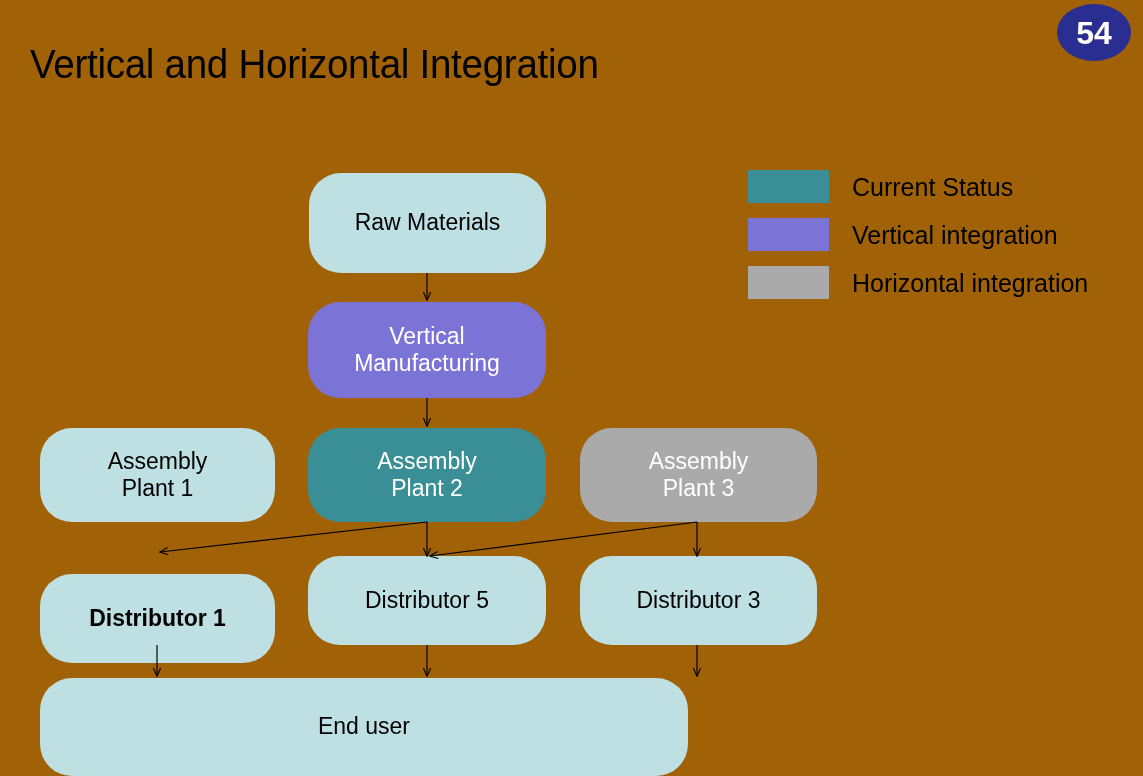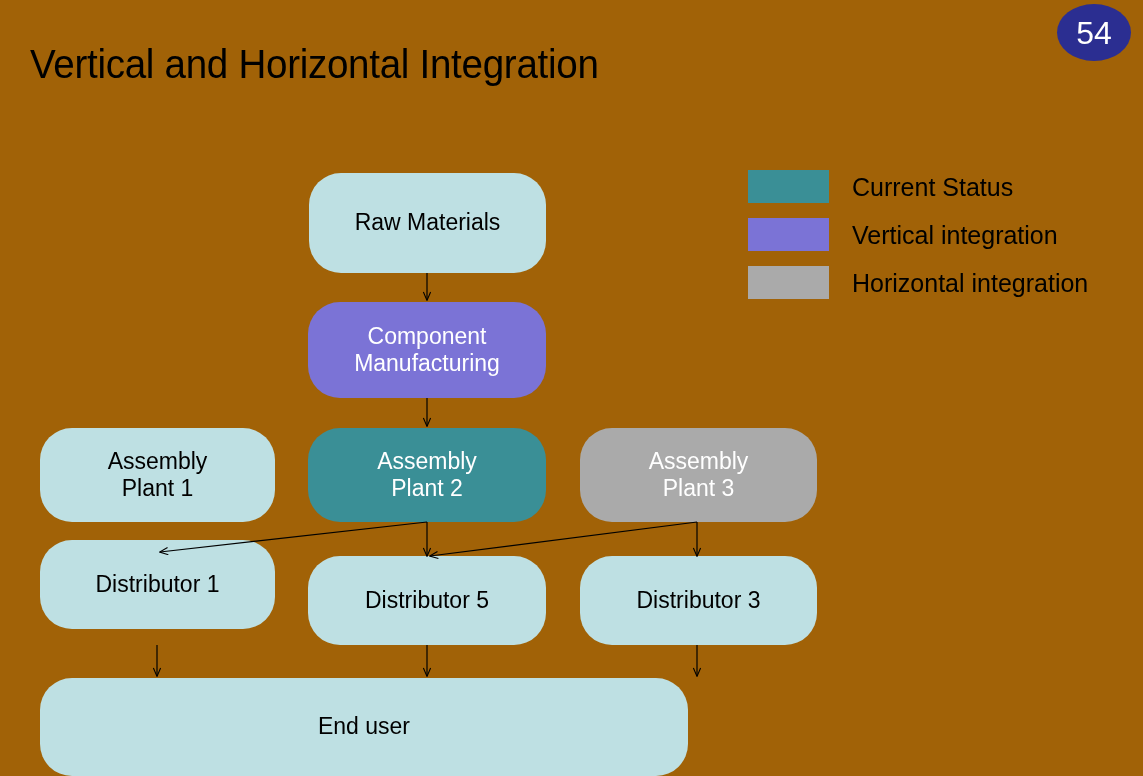--- a/index.html
+++ b/index.html
@@ -37,21 +37,21 @@
   #page-badge {
     position: absolute;
     left: 1057px;
     top: 4px;
     width: 74px;
     height: 57px;
     border-radius: 50%;
     background: #2B2E91;
     color: #ffffff;
     font-size: 32px;
-    font-weight: normal;
+    font-weight: bold;
     display: flex;
     align-items: center;
     justify-content: center;
     line-height: 1;
   }
 
   
   .node {
     position: absolute;
     display: flex;
@@ -68,21 +68,21 @@
   .fill-light  { background: #BEE0E3; color: #000000; }
   .fill-teal   { background: #3A8F96; color: #ffffff; }
   .fill-purple { background: #7B73D6; color: #ffffff; }
   .fill-gray   { background: #AAAAAA; color: #ffffff; }
 
   #node-raw        { left: 309px; top: 173px; width: 237px; height: 100px; }
   #node-component  { left: 308px; top: 302px; width: 238px; height:  96px; }
   #node-plant1     { left:  40px; top: 428px; width: 235px; height:  94px; }
   #node-plant2     { left: 308px; top: 428px; width: 238px; height:  94px; }
   #node-plant3     { left: 580px; top: 428px; width: 237px; height:  94px; }
-  #node-dist1      { left:  40px; top: 540px; width: 235px; height:  89px; }
+  #node-dist1      { left:  40px; top: 574px; width: 235px; height:  89px; font-weight: bold; }
   #node-dist2      { left: 308px; top: 556px; width: 238px; height:  89px; }
   #node-dist3      { left: 580px; top: 556px; width: 237px; height:  89px; }
   #node-enduser    { left:  40px; top: 678px; width: 648px; height:  98px; }
 
   
   #arrow-layer {
     position: absolute;
     left: 0; top: 0;
     width: 1143px;
     height: 776px;
@@ -122,21 +122,21 @@
 <body>
 
 <div id="slide">
 
   <div id="slide-title">Vertical and Horizontal Integration</div>
 
   <div id="page-badge">54</div>
 
   <div class="node fill-light" id="node-raw">Raw Materials</div>
 
-  <div class="node fill-purple" id="node-component">Component
+  <div class="node fill-purple" id="node-component">Vertical
 Manufacturing</div>
 
   <div class="node fill-light" id="node-plant1">Assembly
 Plant 1</div>
 
   <div class="node fill-teal" id="node-plant2">Assembly
 Plant 2</div>
 
   <div class="node fill-gray" id="node-plant3">Assembly
 Plant 3</div>

